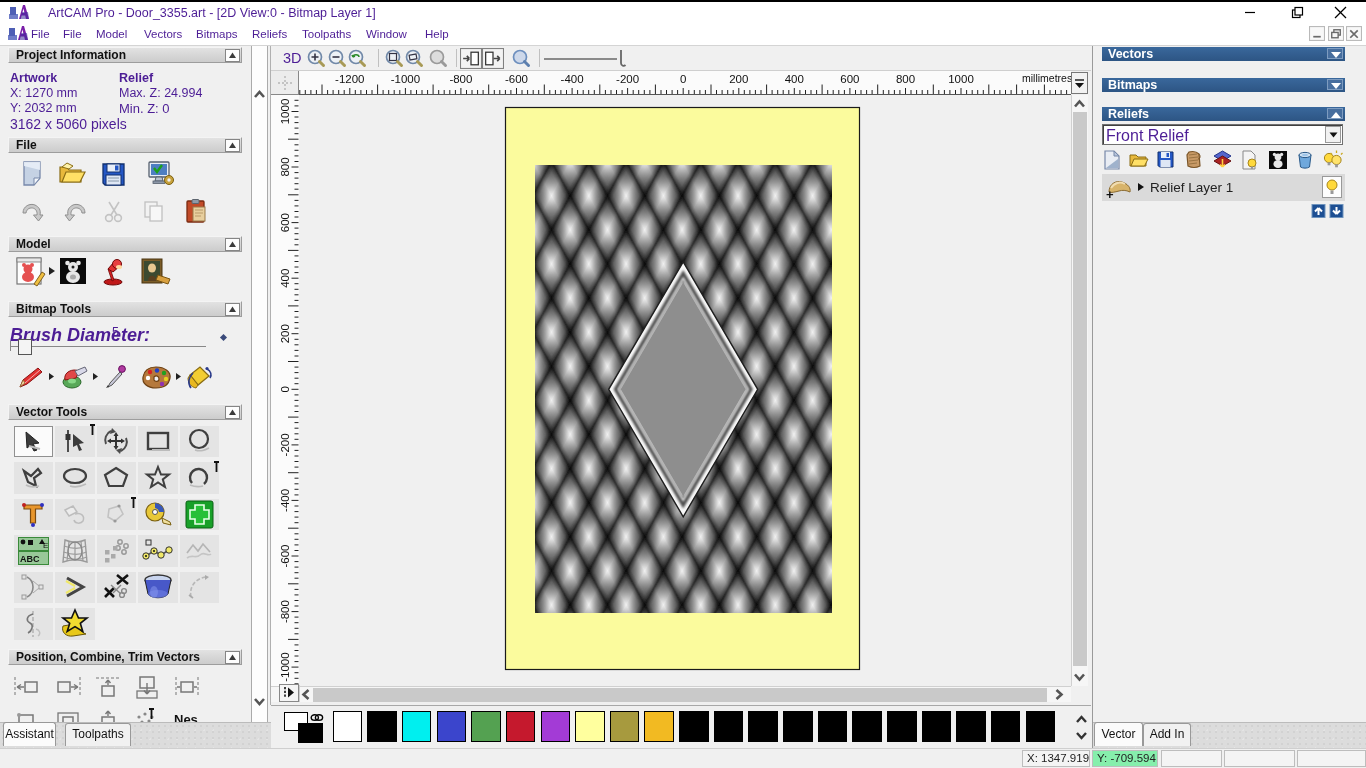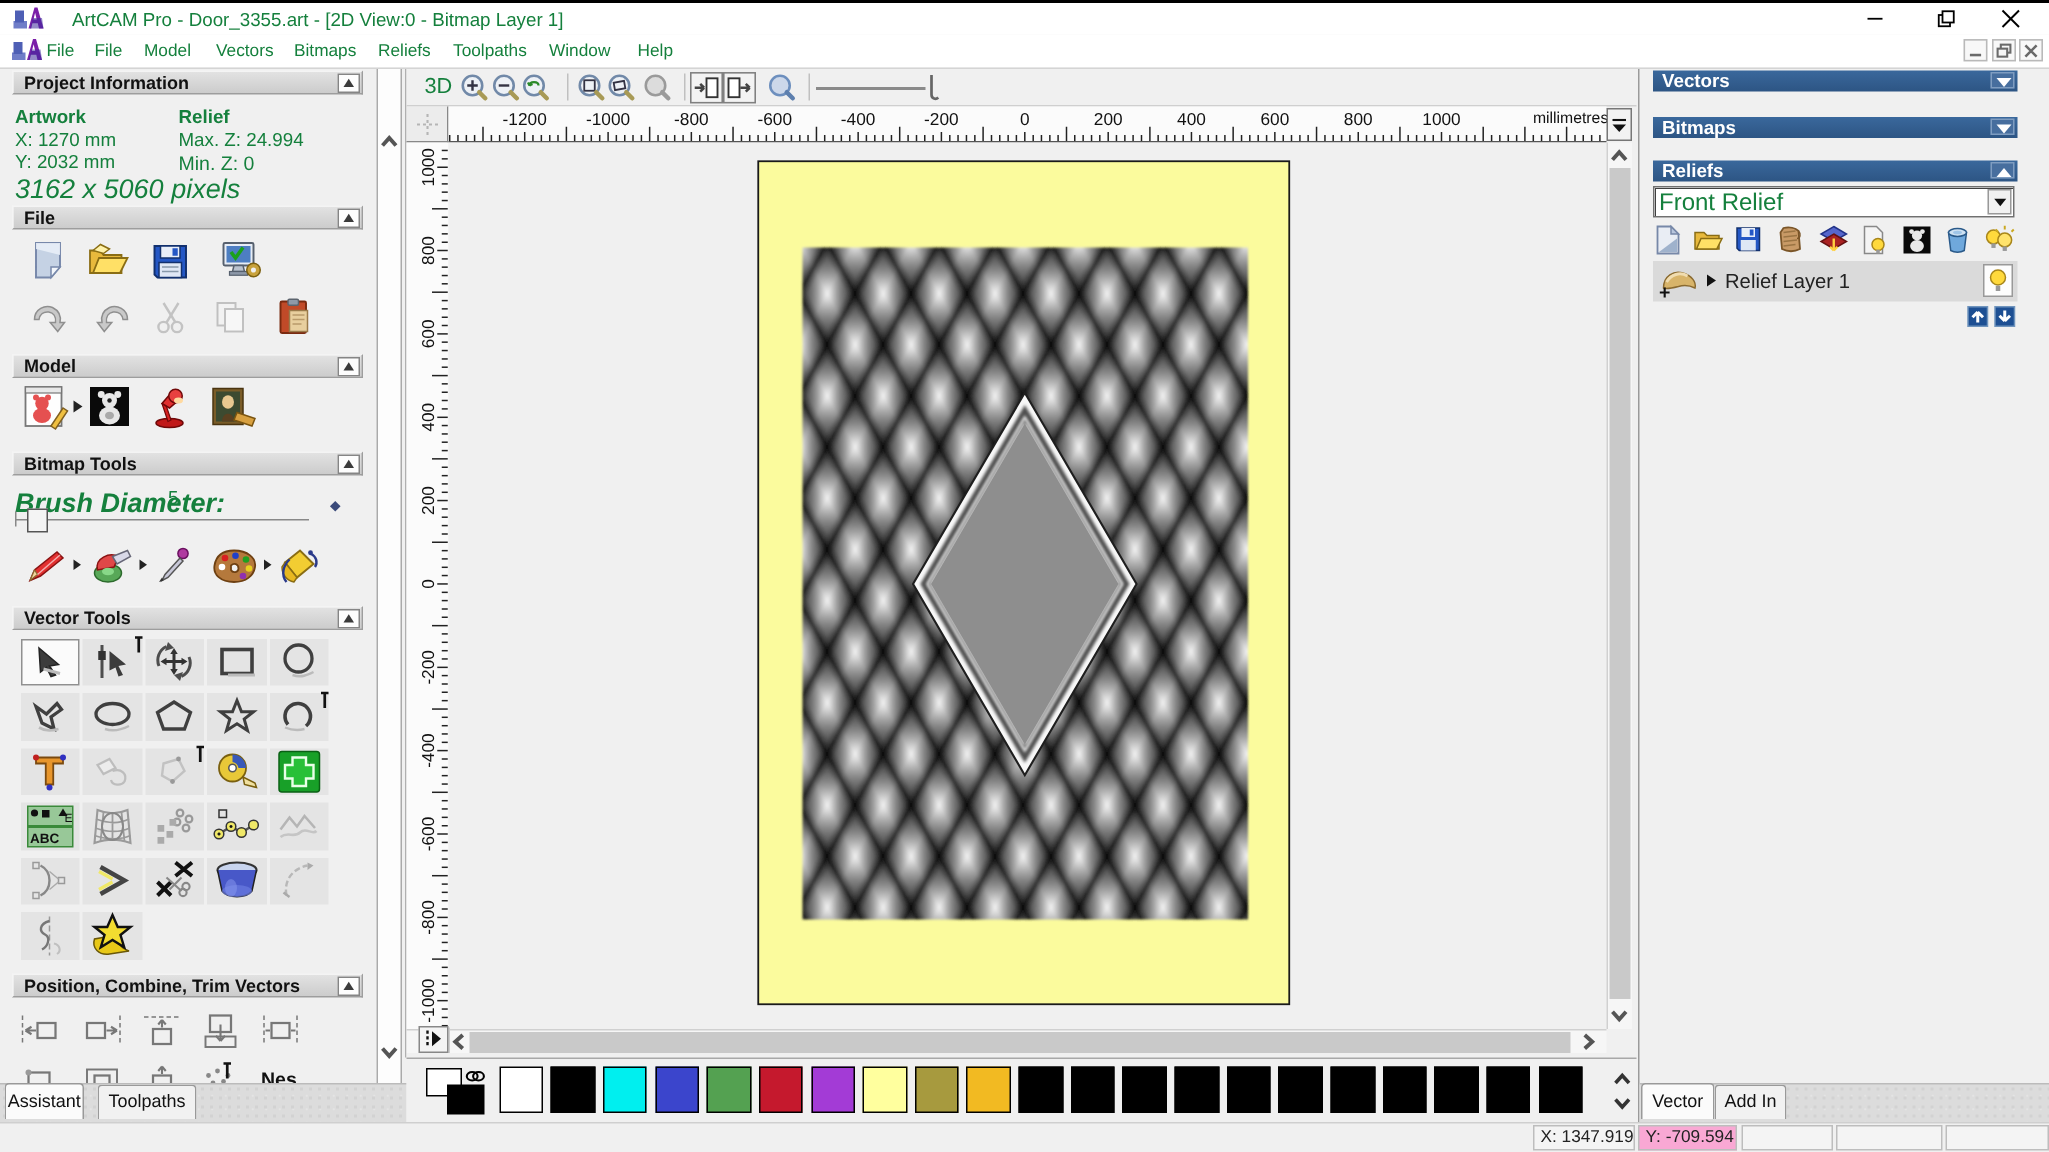--- a/index.html
+++ b/index.html
@@ -1,17 +1,17 @@
 <!DOCTYPE html>
 <html><head><meta charset="utf-8"><style>
 *{margin:0;padding:0;box-sizing:border-box}
 html,body{width:1366px;height:768px;overflow:hidden;background:#f0f0f0;
 font-family:"Liberation Sans",sans-serif;-webkit-font-smoothing:antialiased}
 .ab{position:absolute}
-.txt{position:absolute;white-space:nowrap;color:#15803d}
+.txt{position:absolute;white-space:nowrap;color:#4c1d95}
 .hdr{position:absolute;background:linear-gradient(#e2e2e2,#cccccc);border:1px solid;border-color:#f4f4f4 #9d9d9d #9d9d9d #f4f4f4;font-weight:bold;font-size:12px;color:#111;padding-left:7px;line-height:14px}
 .hbtn{position:absolute;width:15px;height:13px;background:#fdfdfd;border:1px solid #858585;text-align:center}
 .bhdr{position:absolute;background:linear-gradient(#3a689c,#2d5584);color:#fff;font-weight:bold;font-size:12.5px;padding-left:6px;line-height:14px}
 .barr{position:absolute;right:2px;top:1.5px;width:16px;height:11px;background:#476e9e;border:1px solid #7e9cc0;text-align:center}
 svg{display:block;position:absolute;overflow:visible}
 </style></head><body>
 <div class="ab" style="left:0px;top:0px;width:1366px;height:2px;background:#000"></div>
 <div class="ab" style="left:0px;top:2px;width:1366px;height:21px;background:#fff"></div>
 <div class="ab" style="left:8px;top:4px;width:22px;height:17px;">
     <svg width="22" height="17" viewBox="0 0 22 17">
@@ -67,21 +67,21 @@
       <svg width="13" height="11" viewBox="0 0 13 11" style="position:static">
         <path d="M6.5 2.5 L10 8 L3 8 Z" fill="#3b3b3b"></path>
       </svg>
     </span></div>
 <div class="txt" style="left:10px;top:71px;font-size:12.5px;font-weight:bold;">Artwork</div>
 <div class="txt" style="left:119px;top:71px;font-size:12.5px;font-weight:bold;">Relief</div>
 <div class="txt" style="left:10px;top:86px;font-size:12.5px;">X: 1270 mm</div>
 <div class="txt" style="left:119px;top:86px;font-size:12.5px;">Max. Z: 24.994</div>
 <div class="txt" style="left:10px;top:101px;font-size:12.5px;">Y: 2032 mm</div>
 <div class="txt" style="left:119px;top:101px;font-size:13px;">Min. Z: 0</div>
-<div class="txt" style="left:10px;top:116px;font-size:18px;font-style:italic;">3162 x 5060 pixels</div>
+<div class="txt" style="left:10px;top:116px;font-size:14px;">3162 x 5060 pixels</div>
 <div class="hdr" style="left:8px;top:137px;width:234px;height:16px;padding-left:7px">File<span class="hbtn" style="right:1px;top:0.5px">
       <svg width="13" height="11" viewBox="0 0 13 11" style="position:static">
         <path d="M6.5 2.5 L10 8 L3 8 Z" fill="#3b3b3b"></path>
       </svg>
     </span></div>
 <svg style="left:18px;top:160px" width="28" height="27" viewBox="0 0 28 27">
 <path d="M6 2 L22 2 L22 18 L16 25 L6 25 Z" fill="#c5d2e4" stroke="#7788aa" stroke-width="1.3"></path>
 <path d="M6 2 L22 2 L22 10 L6 6 Z" fill="#e8eef7" opacity="0.9"></path>
 <path d="M16 25 L16 18 L22 18 Z" fill="#f2f6fb" stroke="#7788aa" stroke-width="1"></path>
   </svg>
@@ -1033,15 +1033,15 @@
   </svg>
 <svg style="left:1328.5px;top:203.5px" width="15" height="14" viewBox="0 0 14 14">
     <rect x="0.5" y="0.5" width="13" height="13" fill="#1d4f93" stroke="#6f94bd"></rect>
     <path d="M7 3 L7 10 M7 10 L3.5 6.5 M7 10 L10.5 6.5" stroke="#fff" stroke-width="2" fill="none"></path>
   </svg>
 <div class="ab" style="left:1093px;top:722px;width:273px;height:26px;background:#dcdcdc;background-image:radial-gradient(#d2d2d2 1px, transparent 1px),radial-gradient(#e4e4e4 1px, transparent 1px);background-size:6px 6px,9px 9px;background-position:0 0,2px 3px;border-top:1px solid #bbb"></div>
 <div class="ab" style="left:1094px;top:722px;width:49px;height:24px;background:#fbfbfb;border:1px solid #999;border-bottom:none;border-radius:3px 3px 0 0;font-size:12px;color:#111;text-align:center;line-height:22px">Vector</div>
 <div class="ab" style="left:1143px;top:723px;width:48px;height:23px;background:#f1f1f1;border:1px solid #999;border-bottom:none;border-radius:3px 3px 0 0;font-size:12px;color:#111;text-align:center;line-height:21px">Add In</div>
 <div class="ab" style="left:0px;top:748px;width:1366px;height:20px;background:#f0f0f0;border-top:1px solid #cfcfcf"></div>
 <div class="ab" style="left:1022px;top:750px;width:68px;height:17px;background:#f4f4f4;border:1px solid #bdbdbd;font-size:11.5px;color:#222;line-height:15px;padding-left:4px;white-space:nowrap;overflow:hidden">X: 1347.919</div>
-<div class="ab" style="left:1092px;top:750px;width:66px;height:17px;background:#f9a8d4;border:1px solid #bdbdbd;font-size:11.5px;color:#222;line-height:15px;padding-left:4px;white-space:nowrap;overflow:hidden">Y: -709.594</div>
+<div class="ab" style="left:1092px;top:750px;width:66px;height:17px;background:#86efac;border:1px solid #bdbdbd;font-size:11.5px;color:#222;line-height:15px;padding-left:4px;white-space:nowrap;overflow:hidden">Y: -709.594</div>
 <div class="ab" style="left:1161px;top:750px;width:61px;height:17px;background:#f4f4f4;border:1px solid #bdbdbd;font-size:11.5px;color:#222;line-height:15px;padding-left:4px;white-space:nowrap;overflow:hidden"></div>
 <div class="ab" style="left:1224px;top:750px;width:71px;height:17px;background:#f4f4f4;border:1px solid #bdbdbd;font-size:11.5px;color:#222;line-height:15px;padding-left:4px;white-space:nowrap;overflow:hidden"></div>
 <div class="ab" style="left:1297px;top:750px;width:69px;height:17px;background:#f4f4f4;border:1px solid #bdbdbd;font-size:11.5px;color:#222;line-height:15px;padding-left:4px;white-space:nowrap;overflow:hidden"></div>
 </body></html>

